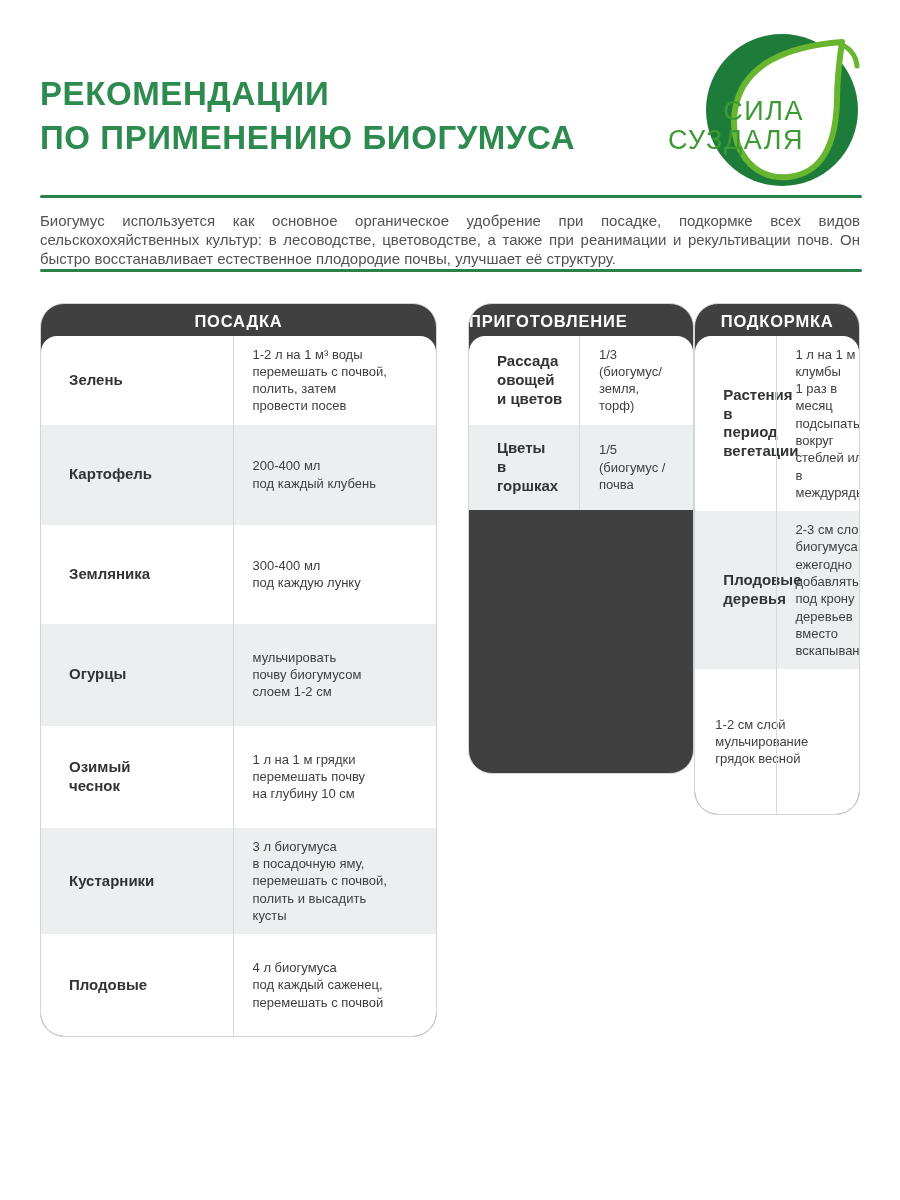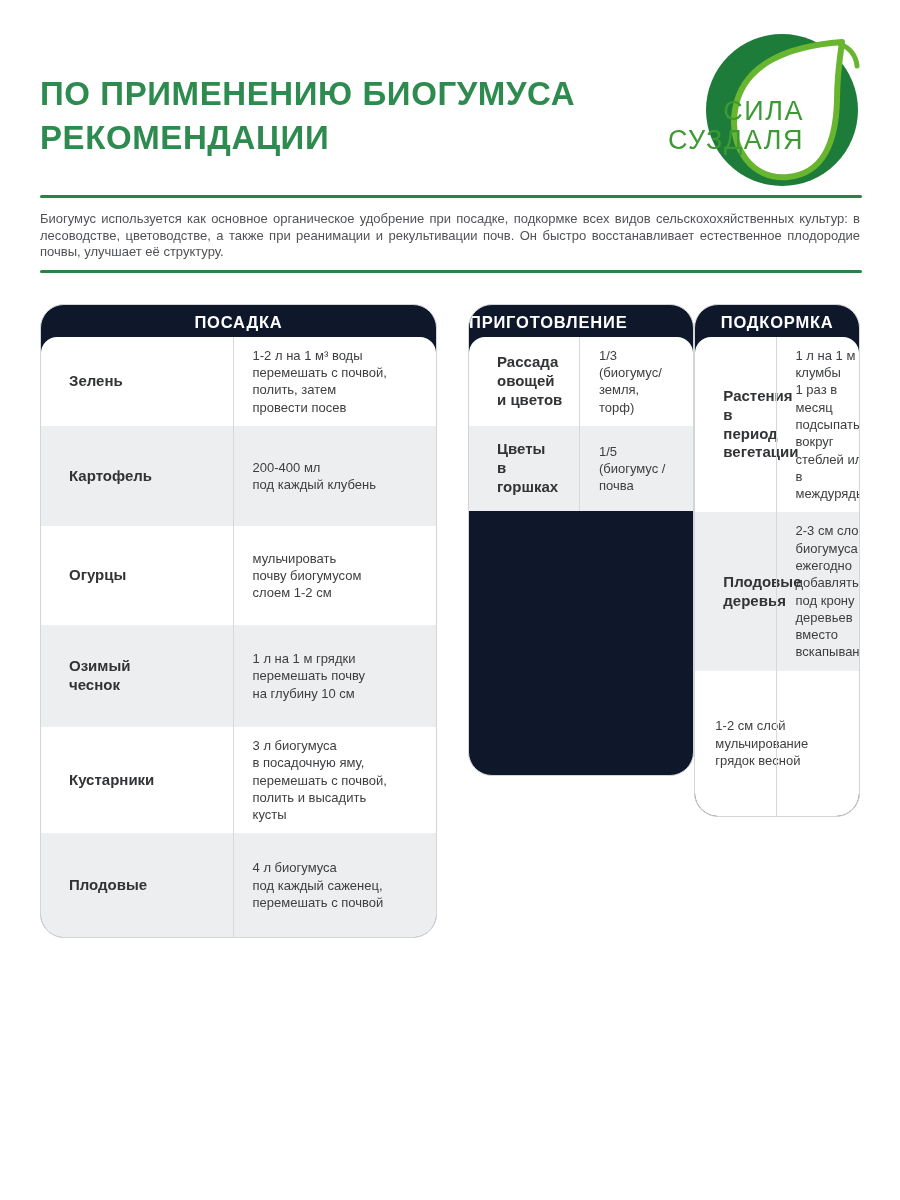--- a/index.html
+++ b/index.html
@@ -6,30 +6,30 @@
   body{width:900px;height:1200px;font-family:"Liberation Sans",sans-serif;-webkit-font-smoothing:antialiased;}
   .page{position:relative;width:900px;height:1200px;overflow:hidden;background:#fff;box-sizing:border-box;}
 
   
   .masthead{position:relative;height:195px;box-sizing:border-box;padding:72px 40px 0 40px;}
   .title{color:#2e8b4f;font-size:33px;font-weight:bold;line-height:1.34;letter-spacing:0.6px;}
   .logo{position:absolute;top:30px;right:40px;width:230px;height:160px;}
 
   
   .rule{height:3px;background:#2b8249;margin:0 38px 0 40px;border-radius:2px;}
-  .intro{margin:13px 40px 9px 40px;color:#515255;font-size:13px;line-height:1.28;
+  .intro{margin:13px 40px 0 40px;color:#515255;font-size:15px;line-height:1.28;
          text-align:justify;text-align-last:left;}
 
   
   .columns{display:flex;gap:31px;padding:0 38px 0 40px;margin-top:31px;align-items:flex-start;}
   .col-left{width:397px;flex:0 0 auto;}
   .col-right{width:392px;flex:0 0 auto;display:flex;flex-direction:row;}
 
   
-  .card{position:relative;border-radius:24px;overflow:hidden;background:#0f172a;border:1px solid #d3d6d8;box-sizing:border-box;}
+  .card{position:relative;border-radius:24px;overflow:hidden;background:#404040;border:1px solid #d3d6d8;box-sizing:border-box;}
   .card-header{height:48px;box-sizing:border-box;display:flex;align-items:flex-start;justify-content:center;}
   .card-header span{color:#ffffff;font-weight:bold;font-size:16.5px;letter-spacing:0.8px;line-height:34px;}
   .card-body{position:relative;background:#ffffff;border-radius:16px 16px 0 0;margin-top:-16px;}
   .card-body::after{content:"";position:absolute;top:0;bottom:0;left:48.5%;width:1.5px;background:#d6d9da;}
   .t-mixes .card-body::after,.t-pod .card-body::after{left:49%;}
 
   .trow{display:flex;align-items:center;}
   .trow:nth-child(even){background:#eceef0;}
   .cell-name{width:48.5%;box-sizing:border-box;padding:10px 8px 10px 28px;
              font-size:15px;font-weight:bold;color:#323335;line-height:1.25;white-space:pre-line;}
@@ -56,22 +56,22 @@
   .t-pod .trow:nth-child(3){min-height:145px}
   .t-pod .trow:nth-child(4){min-height:139px}
 </style>
 </head>
 <body>
 
 <div class="page">
 
   <div class="masthead">
     <div class="title">
+      <div>РЕКОМЕНДАЦИИ</div>
       <div>ПО ПРИМЕНЕНИЮ БИОГУМУСА</div>
-      <div>РЕКОМЕНДАЦИИ</div>
     </div>
     <div class="logo">
       <svg width="230" height="160" viewBox="0 0 230 160">
         <circle cx="152" cy="80" r="76" fill="#1e7c3a"></circle>
         <path d="M 212 12 C 158 16, 112 34, 105 80 C 99 118, 122 150, 158 147 C 193 144, 206 112, 207 70 C 207 46, 210 26, 212 12 Z" fill="#ffffff" stroke="#68b52f" stroke-width="6" stroke-linejoin="round"></path>
         <path d="M 210 14 C 220 18, 226 26, 227 36" fill="none" stroke="#68b52f" stroke-width="5" stroke-linecap="round"></path>
         <text x="174" y="90" text-anchor="end" font-size="27" letter-spacing="1.5" fill="#3c9a33" font-family="Liberation Sans, sans-serif">СИЛА</text>
         <text x="174" y="119" text-anchor="end" font-size="27" letter-spacing="1.5" fill="#3c9a33" font-family="Liberation Sans, sans-serif">СУЗДАЛЯ</text>
       </svg>
     </div>
@@ -93,20 +93,25 @@
             <div class="cell-name">Зелень</div>
             <div class="cell-value">1-2 л на 1 м³ воды
 перемешать с почвой,
 полить, затем
 провести посев</div>
           </div>
           <div class="trow">
             <div class="cell-name">Картофель</div>
             <div class="cell-value">200-400 мл
 под каждый клубень</div>
+          </div>
+          <div class="trow">
+            <div class="cell-name">Земляника</div>
+            <div class="cell-value">300-400 мл
+под каждую лунку</div>
           </div>
           <div class="trow">
             <div class="cell-name">Огурцы</div>
             <div class="cell-value">мульчировать
 почву биогумусом
 слоем 1-2 см</div>
           </div>
           <div class="trow">
             <div class="cell-name">Озимый
 чеснок</div>

